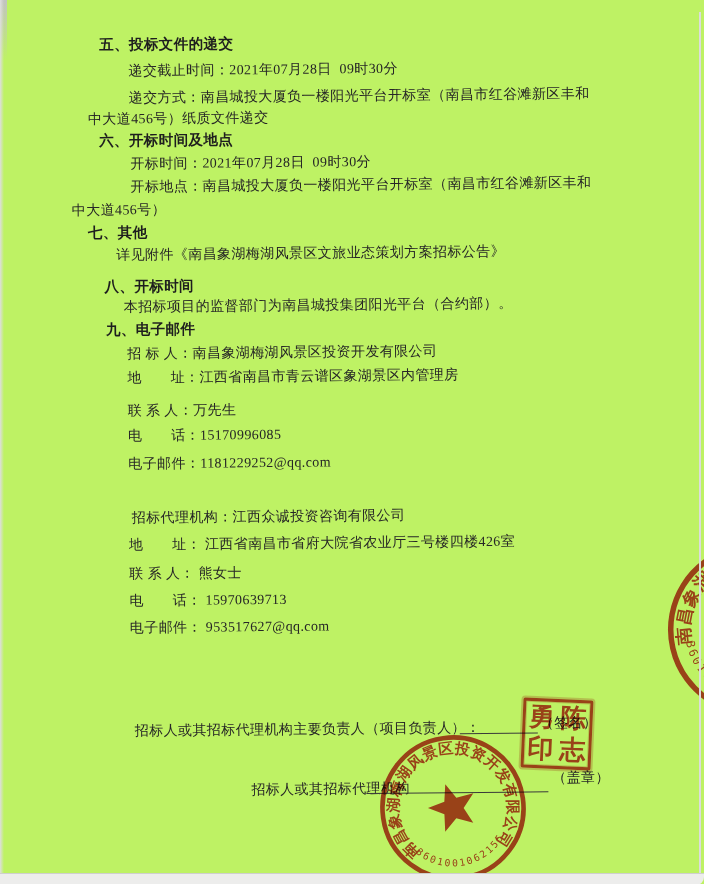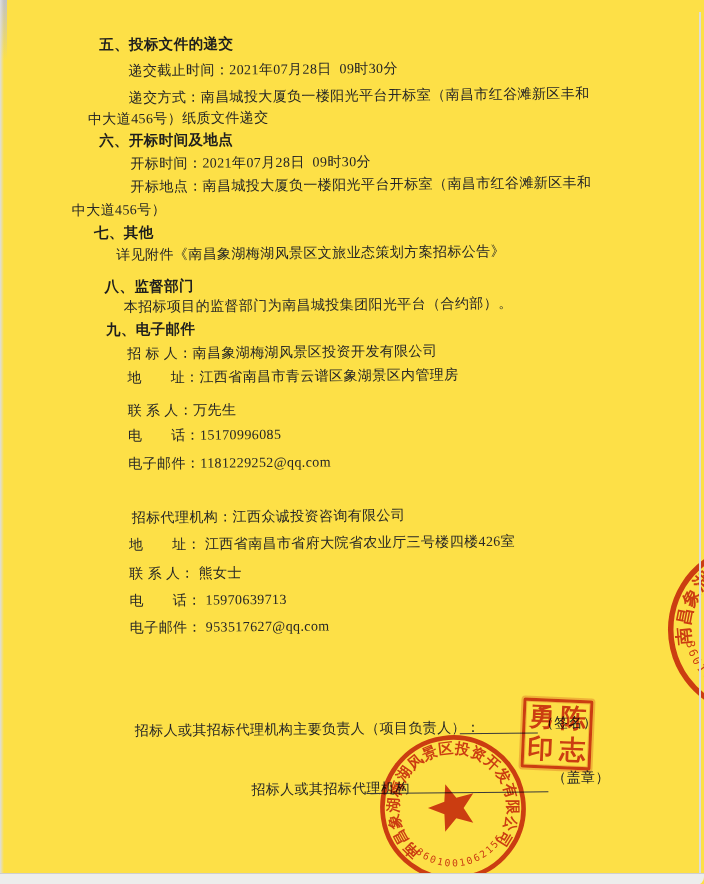--- a/index.html
+++ b/index.html
@@ -1,21 +1,21 @@
 <!DOCTYPE html>
 <html><head>
 <meta charset="utf-8">
 <style>
   html,body{margin:0;padding:0;}
   body{
     width:704px;height:884px;background:#ffffff;position:relative;
     font-family:"Liberation Serif","DejaVu Serif",serif;
   }
   .page{
-    position:absolute;inset:0;background:#fde047;overflow:hidden;
+    position:absolute;inset:0;background:#bef264;overflow:hidden;
   }
   
   .edge-left{position:absolute;left:0;top:0;width:4px;height:884px;
     background:linear-gradient(to right,#dedede,rgba(255,255,255,0));}
   .edge-right{position:absolute;left:699px;top:12px;width:2px;height:862px;background:#dcdcdc;}
   .edge-bottom{position:absolute;left:0;top:873px;width:704px;height:11px;
     background:#ededec;border-top:1px solid #cfcfce;border-bottom-right-radius:8px;}
   .corner-tl{position:absolute;left:0;top:0;width:7px;height:60px;
     background:linear-gradient(to bottom,#c2c2c2,rgba(230,230,230,0));}
 
@@ -49,23 +49,23 @@
 
   <div class="textlayer">
     <div class="ln h" style="left:103px;top:37px">五、投标文件的递交</div>
     <div class="ln" style="left:132px;top:63px">递交截止时间：2021年07月28日  09时30分</div>
     <div class="ln" style="left:132px;top:90px">递交方式：南昌城投大厦负一楼阳光平台开标室（南昌市红谷滩新区丰和</div>
     <div class="ln" style="left:91px;top:111px">中大道456号）纸质文件递交</div>
     <div class="ln h" style="left:102px;top:133px">六、开标时间及地点</div>
     <div class="ln" style="left:133px;top:156px">开标时间：2021年07月28日  09时30分</div>
     <div class="ln" style="left:133px;top:179px">开标地点：南昌城投大厦负一楼阳光平台开标室（南昌市红谷滩新区丰和</div>
     <div class="ln" style="left:74px;top:202px">中大道456号）</div>
-    <div class="ln h" style="left:96px;top:225px">七、其他</div>
+    <div class="ln h" style="left:90px;top:225px">七、其他</div>
     <div class="ln" style="left:118px;top:247px">详见附件《南昌象湖梅湖风景区文旅业态策划方案招标公告》</div>
-    <div class="ln h" style="left:106px;top:279px">八、监督部门</div>
+    <div class="ln h" style="left:106px;top:279px">八、开标时间</div>
     <div class="ln" style="left:125px;top:299px">本招标项目的监督部门为南昌城投集团阳光平台（合约部）。</div>
     <div class="ln h" style="left:107px;top:322px">九、电子邮件</div>
     <div class="ln" style="left:128px;top:346px">招 标 人：南昌象湖梅湖风景区投资开发有限公司</div>
     <div class="ln" style="left:128px;top:370px">地　　址：江西省南昌市青云谱区象湖景区内管理房</div>
     <div class="ln" style="left:128px;top:403px">联 系 人：万先生</div>
     <div class="ln" style="left:128px;top:428px">电　　话：15170996085</div>
     <div class="ln" style="left:128px;top:456px">电子邮件：1181229252@qq.com</div>
     <div class="ln" style="left:131px;top:510px">招标代理机构：江西众诚投资咨询有限公司</div>
     <div class="ln" style="left:128px;top:537px">地　　址： 江西省南昌市省府大院省农业厅三号楼四楼426室</div>
     <div class="ln" style="left:128px;top:566px">联 系 人： 熊女士</div>

